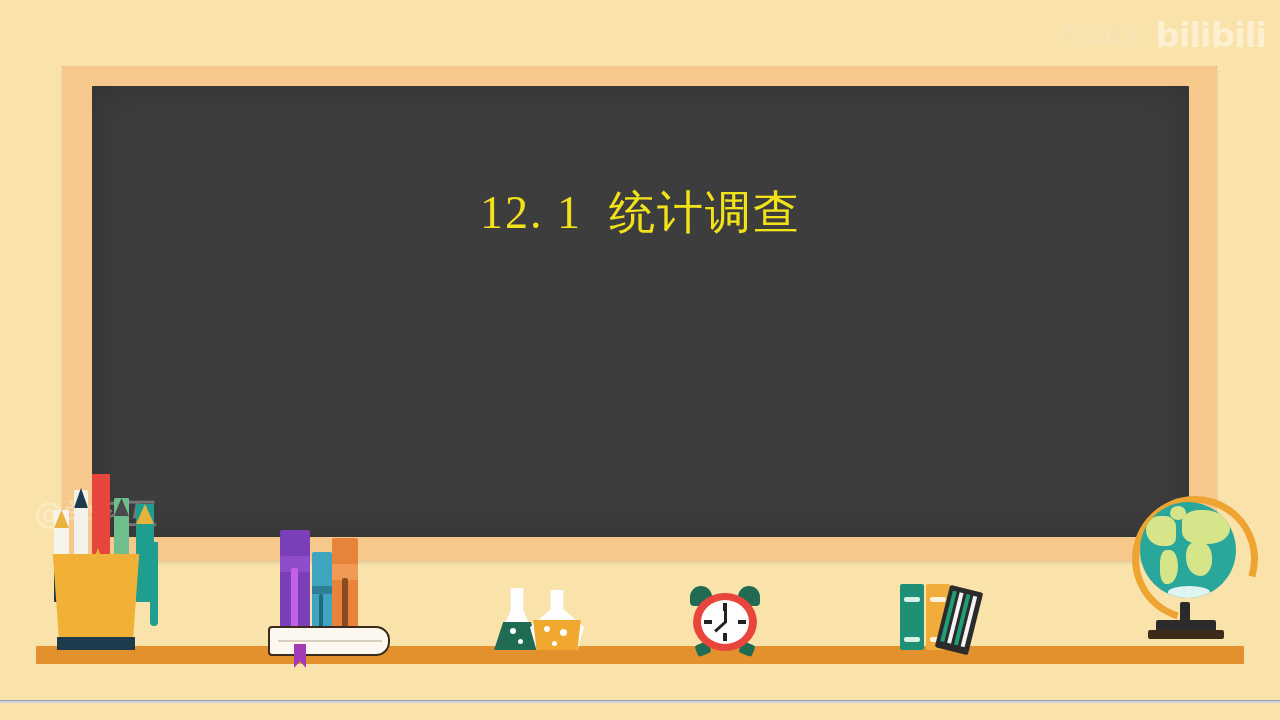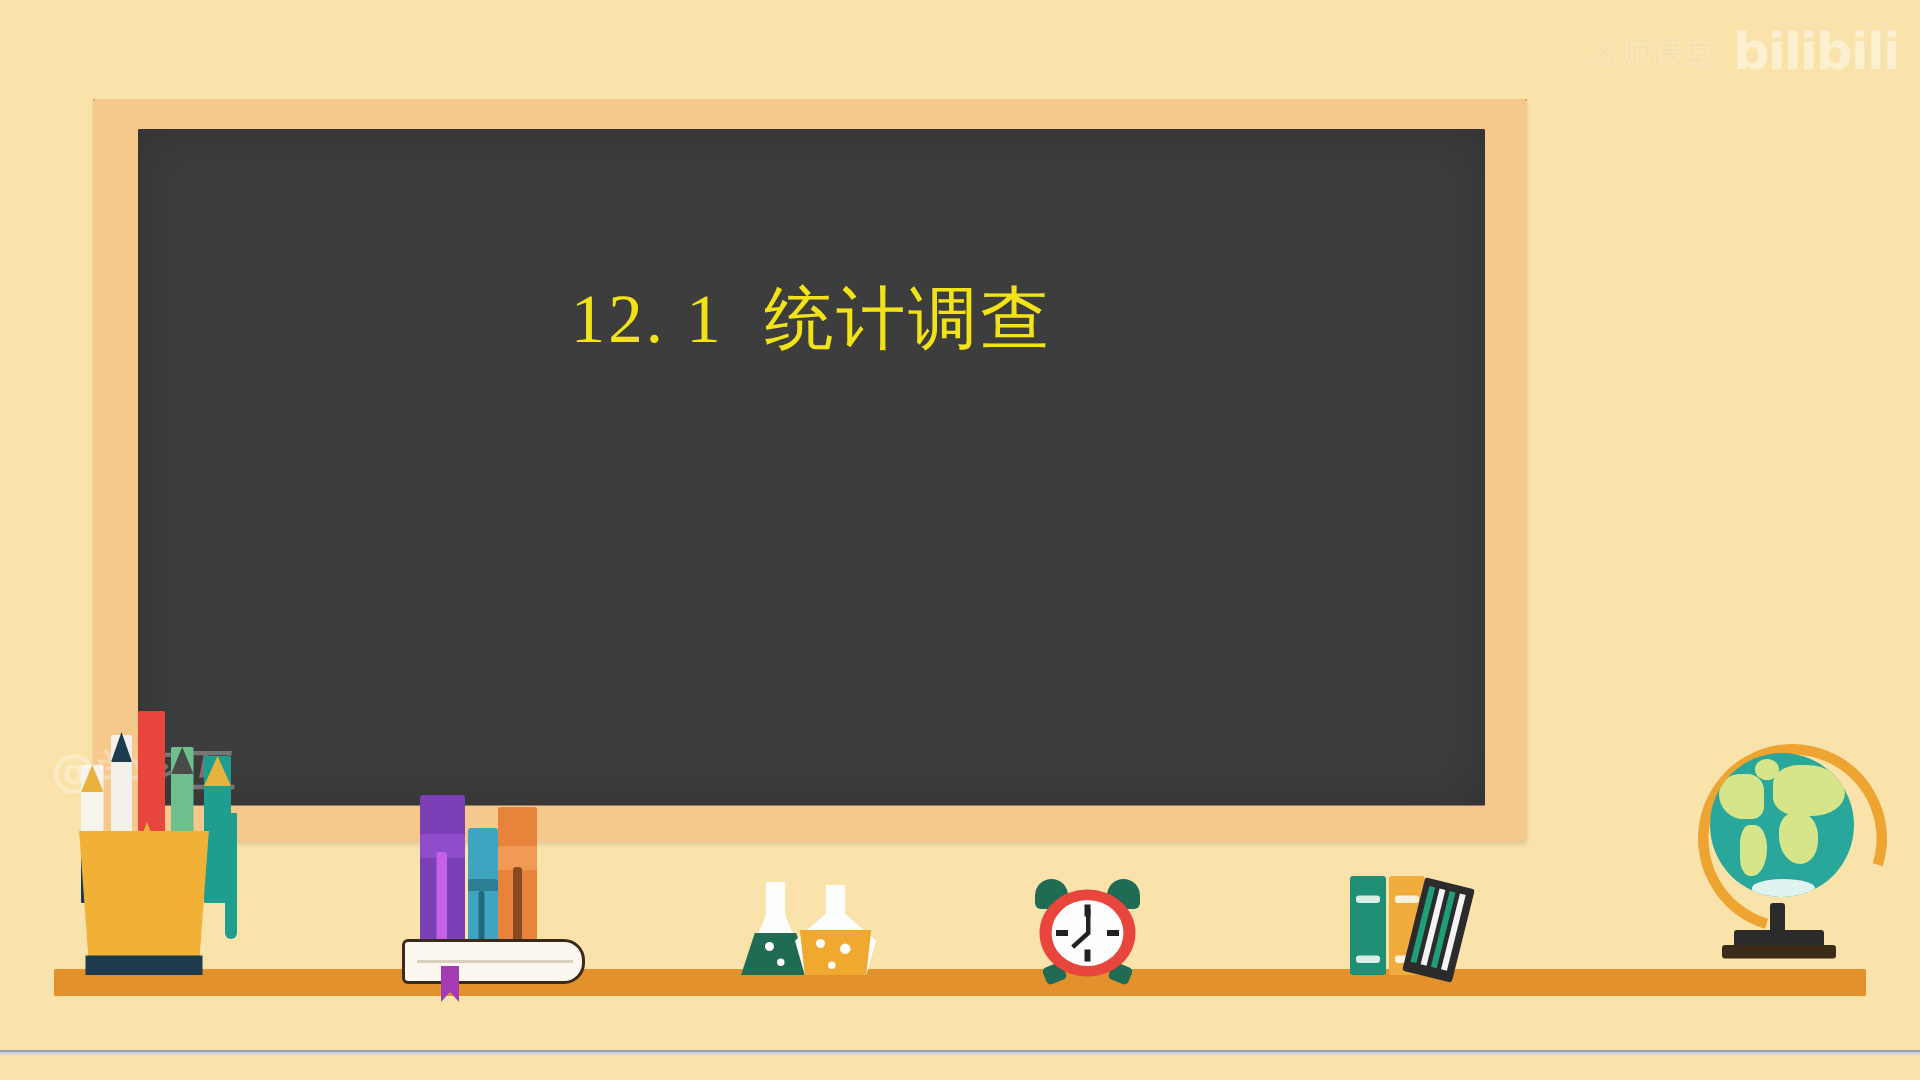--- a/index.html
+++ b/index.html
@@ -25,21 +25,21 @@
   }
   .wm-bili{
     font-size:34px;font-weight:bold;letter-spacing:-1px;
     color:rgba(255,255,255,.45);
     font-family:"DejaVu Sans", sans-serif;
     line-height:1;
   }
 
   
   .board-frame{
-    position:absolute;left:62px;top:66px;width:956px;height:495px;
+    position:absolute;left:62px;top:66px;width:1155px;height:495px;
     background:#f7c88c;
     border-radius:2px;
     box-shadow:0 2px 3px rgba(0,0,0,.10);
   }
   .board-frame:before{ 
     content:"";position:absolute;left:0;top:0;width:100%;height:100%;
     background:
       linear-gradient(135deg, rgba(120,70,20,.35) 0 1px, transparent 1px) left top/32px 32px no-repeat,
       linear-gradient(-135deg, rgba(120,70,20,.35) 0 1px, transparent 1px) right top/32px 32px no-repeat;
   }

